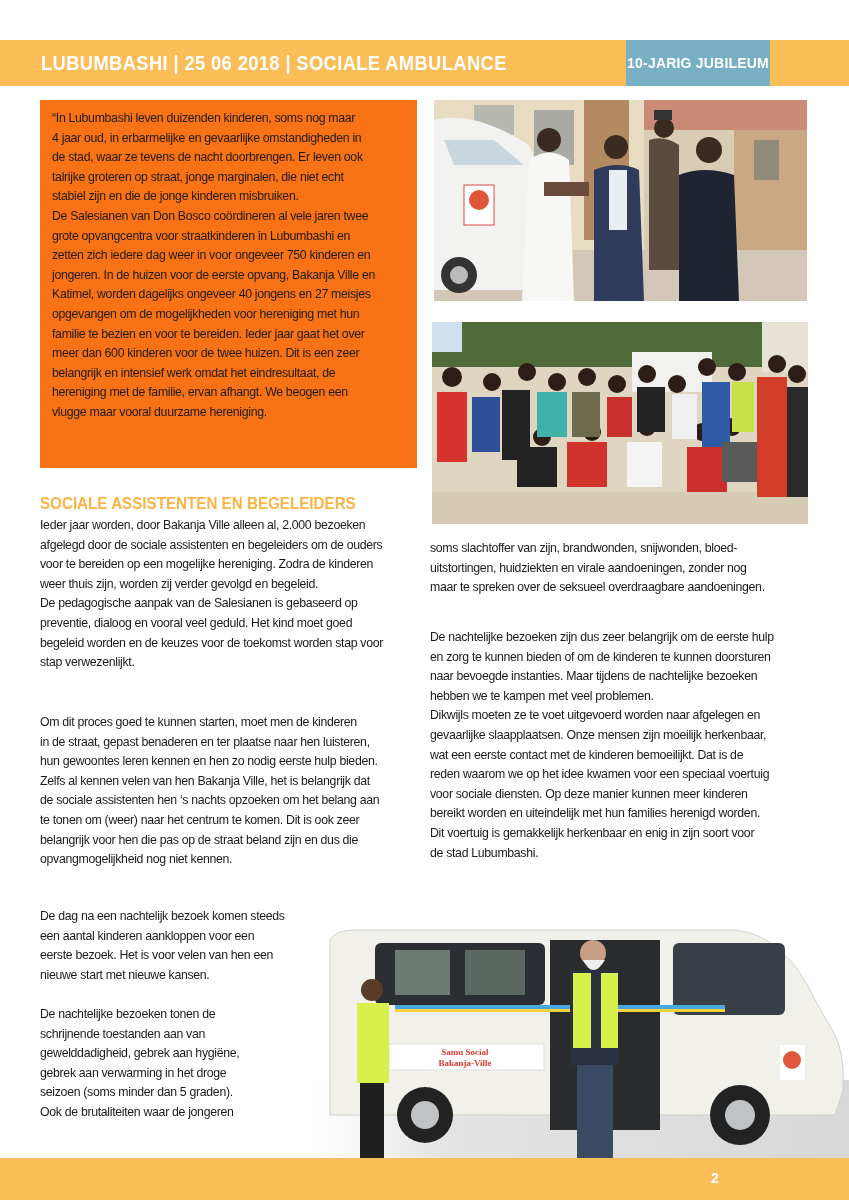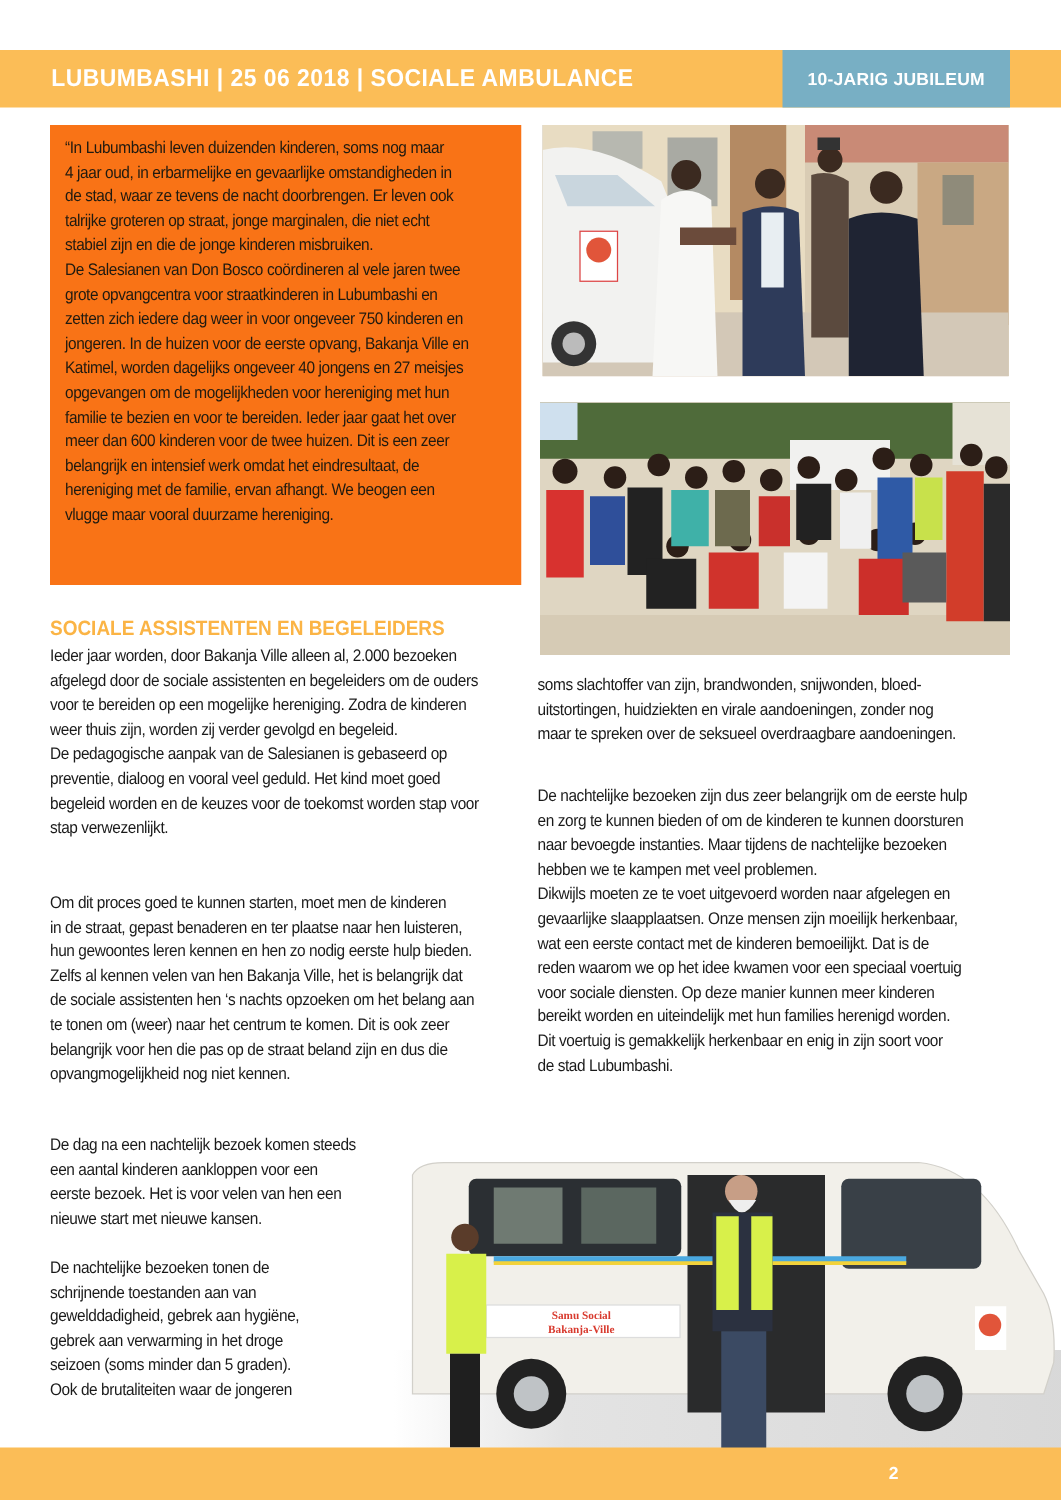--- a/index.html
+++ b/index.html
@@ -13,21 +13,21 @@
     position: absolute; left: 0; top: 40px; width: 849px; height: 46px;
     background: #fbbd57;
   }
   .header-title {
     position: absolute; left: 41px; top: 40px; height: 46px; line-height: 47px;
     color: #ffffff; font-weight: bold; font-size: 19.5px; letter-spacing: 0.4px;
     font-family: "Liberation Sans", sans-serif; transform: scaleX(0.94); transform-origin: left center;
     white-space: nowrap;
   }
   .header-badge {
-    position: absolute; left: 626px; top: 40px; width: 182px; height: 46px;
+    position: absolute; left: 626px; top: 40px; width: 144px; height: 46px;
     background: #78afc4; color: #ffffff; font-weight: bold; font-size: 14px;
     line-height: 46px; text-align: center; letter-spacing: 0.2px;
   }
   .quote-box {
     position: absolute; left: 40px; top: 100px; width: 377px; height: 368px;
     background: #f97316; box-sizing: border-box; padding: 8px 10px 0 12px;
   }
   .quote-text {
     font-size: 13.4px; line-height: 19.6px; color: #1f1a10;
     font-family: "Liberation Sans", sans-serif; letter-spacing: -0.35px;

